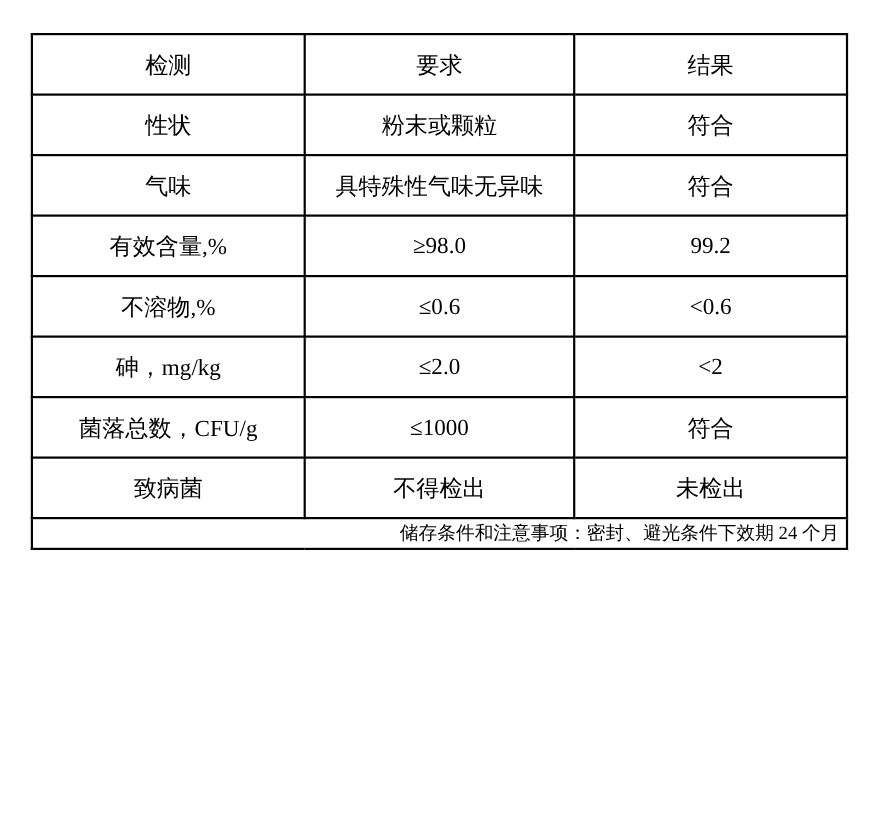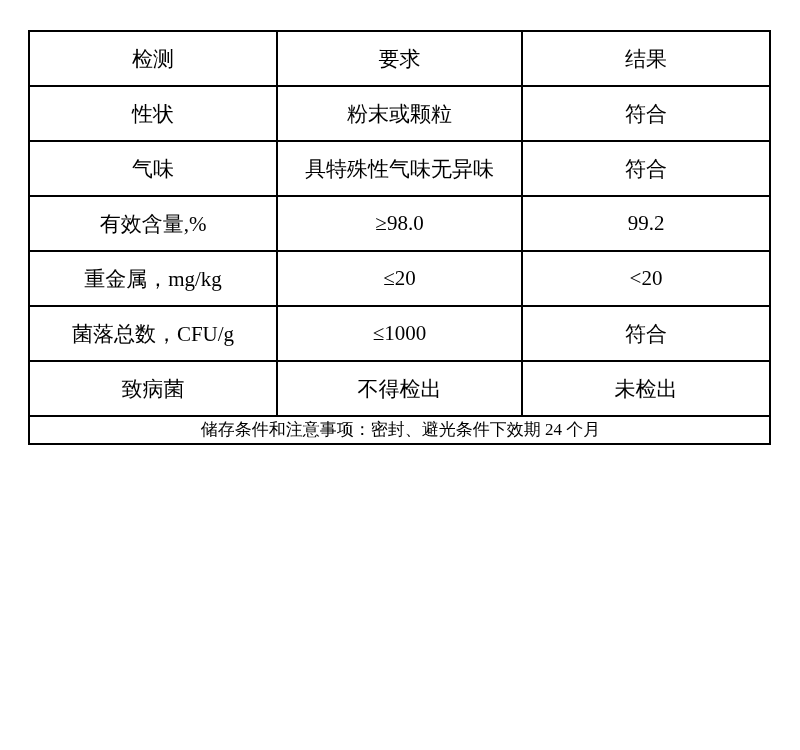--- a/index.html
+++ b/index.html
@@ -34,21 +34,21 @@
     vertical-align: middle;
     font-size: 21px;
     font-weight: 500;
     padding: 0;
     overflow: hidden;
     white-space: nowrap;
   }
   .spec-table tr.data-row { height: 55px; }
   .spec-table tr.footer-row td {
     height: 23px;
-    text-align: center;
+    text-align: right;
     font-size: 17px;
     padding: 1px 6px 2px 8px;
   }
 </style>
 </head>
 <body>
 
 <div class="page">
   <table class="spec-table">
     <colgroup>
@@ -73,23 +73,28 @@
         <td>气味</td>
         <td>具特殊性气味无异味</td>
         <td>符合</td>
       </tr>
       <tr class="data-row">
         <td>有效含量,%</td>
         <td>≥98.0</td>
         <td>99.2</td>
       </tr>
       <tr class="data-row">
-        <td>重金属，mg/kg</td>
-        <td>≤20</td>
-        <td>&lt;20</td>
+        <td>不溶物,%</td>
+        <td>≤0.6</td>
+        <td>&lt;0.6</td>
+      </tr>
+      <tr class="data-row">
+        <td>砷，mg/kg</td>
+        <td>≤2.0</td>
+        <td>&lt;2</td>
       </tr>
       <tr class="data-row">
         <td>菌落总数，CFU/g</td>
         <td>≤1000</td>
         <td>符合</td>
       </tr>
       <tr class="data-row">
         <td>致病菌</td>
         <td>不得检出</td>
         <td>未检出</td>

